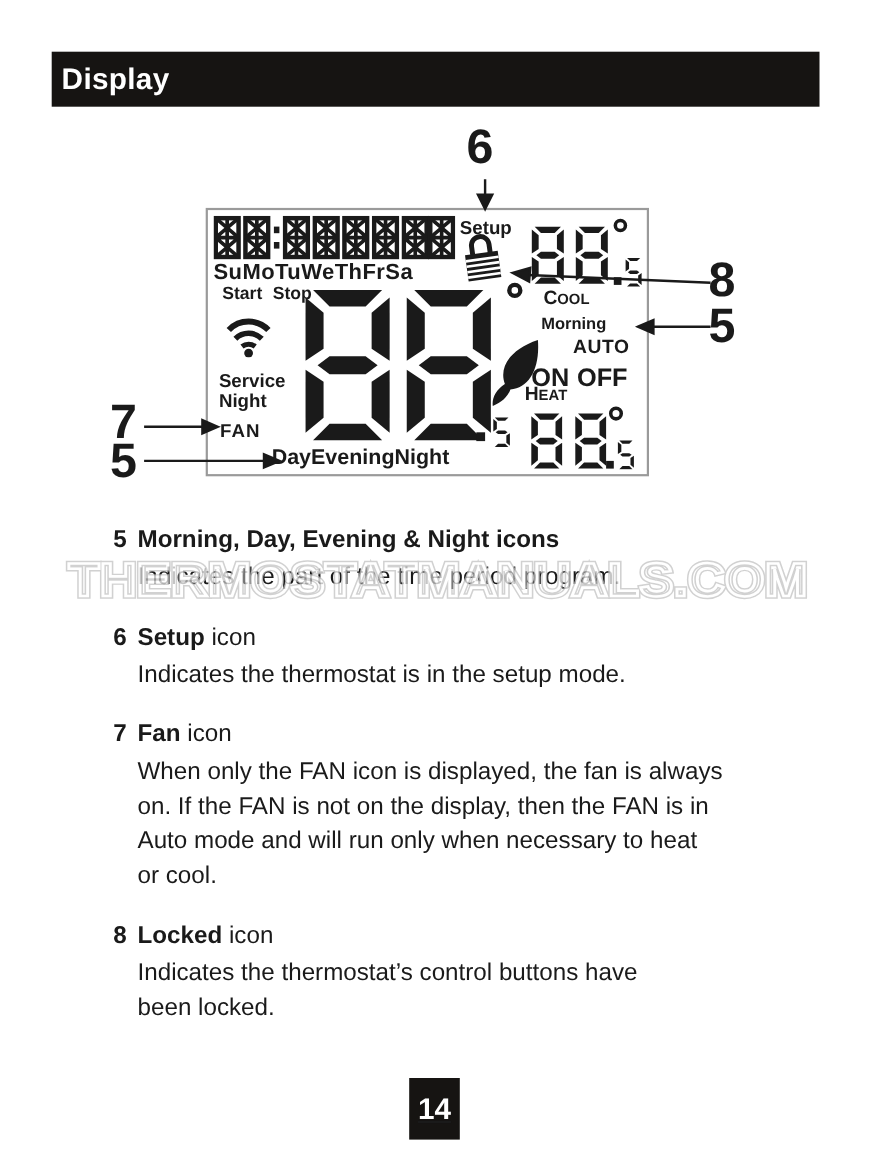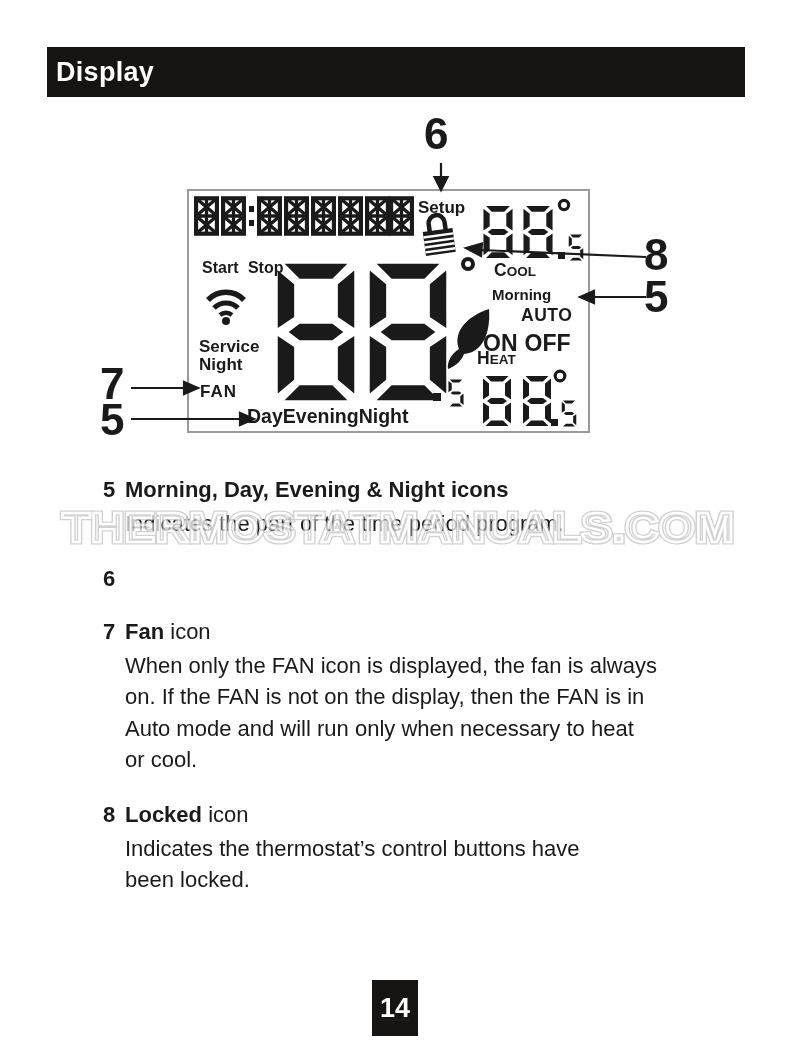--- a/index.html
+++ b/index.html
@@ -89,20 +89,21 @@
     <rect x="55" y="10" width="5" height="6" fill="#1a1a1a"></rect>
     <rect x="55" y="24" width="5" height="6" fill="#1a1a1a"></rect>
     <use href="#star14" x="63" y="0" width="25" height="40"></use>
     <use href="#star14" x="90" y="0" width="25" height="40"></use>
     <use href="#star14" x="117" y="0" width="25" height="40"></use>
     <use href="#star14" x="144" y="0" width="25" height="40"></use>
     <use href="#star14" x="171" y="0" width="25" height="40"></use>
     <use href="#star14" x="195" y="0" width="25" height="40"></use>
   </svg>
 
+  <div class="lbl days">SuMoTuWeThFrSa</div>
   <div class="lbl startstop">Start Stop</div>
 
   <svg class="abs" style="left:14px;top:92px" width="46" height="42" viewBox="0 0 46 42">
     <path d="M5,17 A25,25 0 0 1 41,17" stroke="#1a1a1a" stroke-width="5.5" fill="none"></path>
     <path d="M11,25 A17,17 0 0 1 35,25" stroke="#1a1a1a" stroke-width="5" fill="none"></path>
     <path d="M17,32 A9.5,9.5 0 0 1 29,32" stroke="#1a1a1a" stroke-width="4.5" fill="none"></path>
     <circle cx="23" cy="38" r="4" fill="#1a1a1a"></circle>
   </svg>
 
   <div class="lbl service">Service</div>
@@ -183,20 +184,24 @@
   <div class="section">
     <div class="section-num">5</div>
     <div class="section-content">
       <div class="section-title"><b>Morning, Day, Evening &amp; Night icons</b><span></span></div>
       <div class="section-body">Indicates the part of the time period program.</div>
     </div>
   </div>
 
   <div class="section">
     <div class="section-num">6</div>
+    <div class="section-content">
+      <div class="section-title"><b>Setup</b><span> icon</span></div>
+      <div class="section-body">Indicates the thermostat is in the setup mode.</div>
+    </div>
   </div>
 
   <div class="section">
     <div class="section-num">7</div>
     <div class="section-content">
       <div class="section-title"><b>Fan</b><span> icon</span></div>
       <div class="section-body">When only the FAN icon is displayed, the fan is always
 on.  If the FAN is not on the display, then the FAN is in
 Auto mode and will run only when necessary to heat
 or cool.</div>

